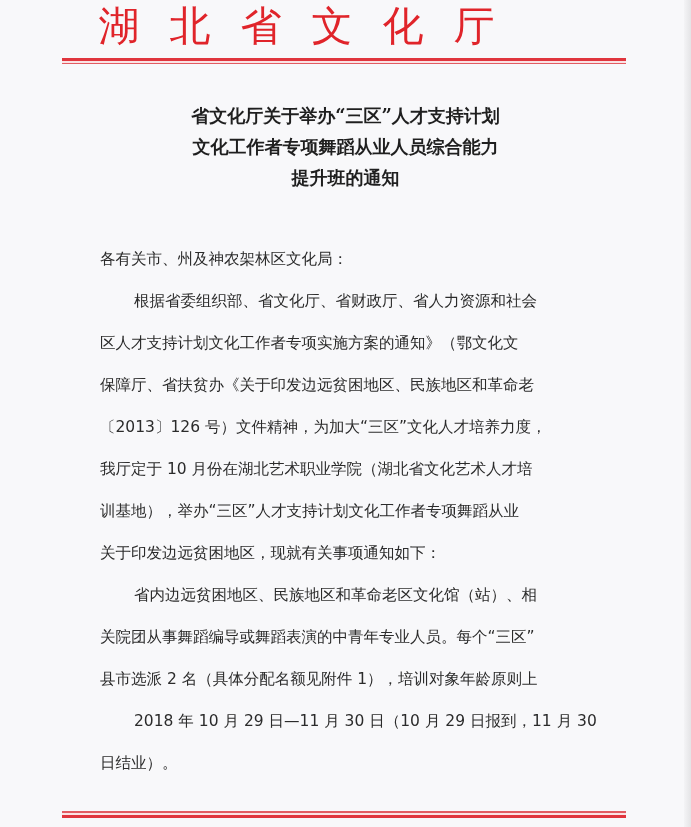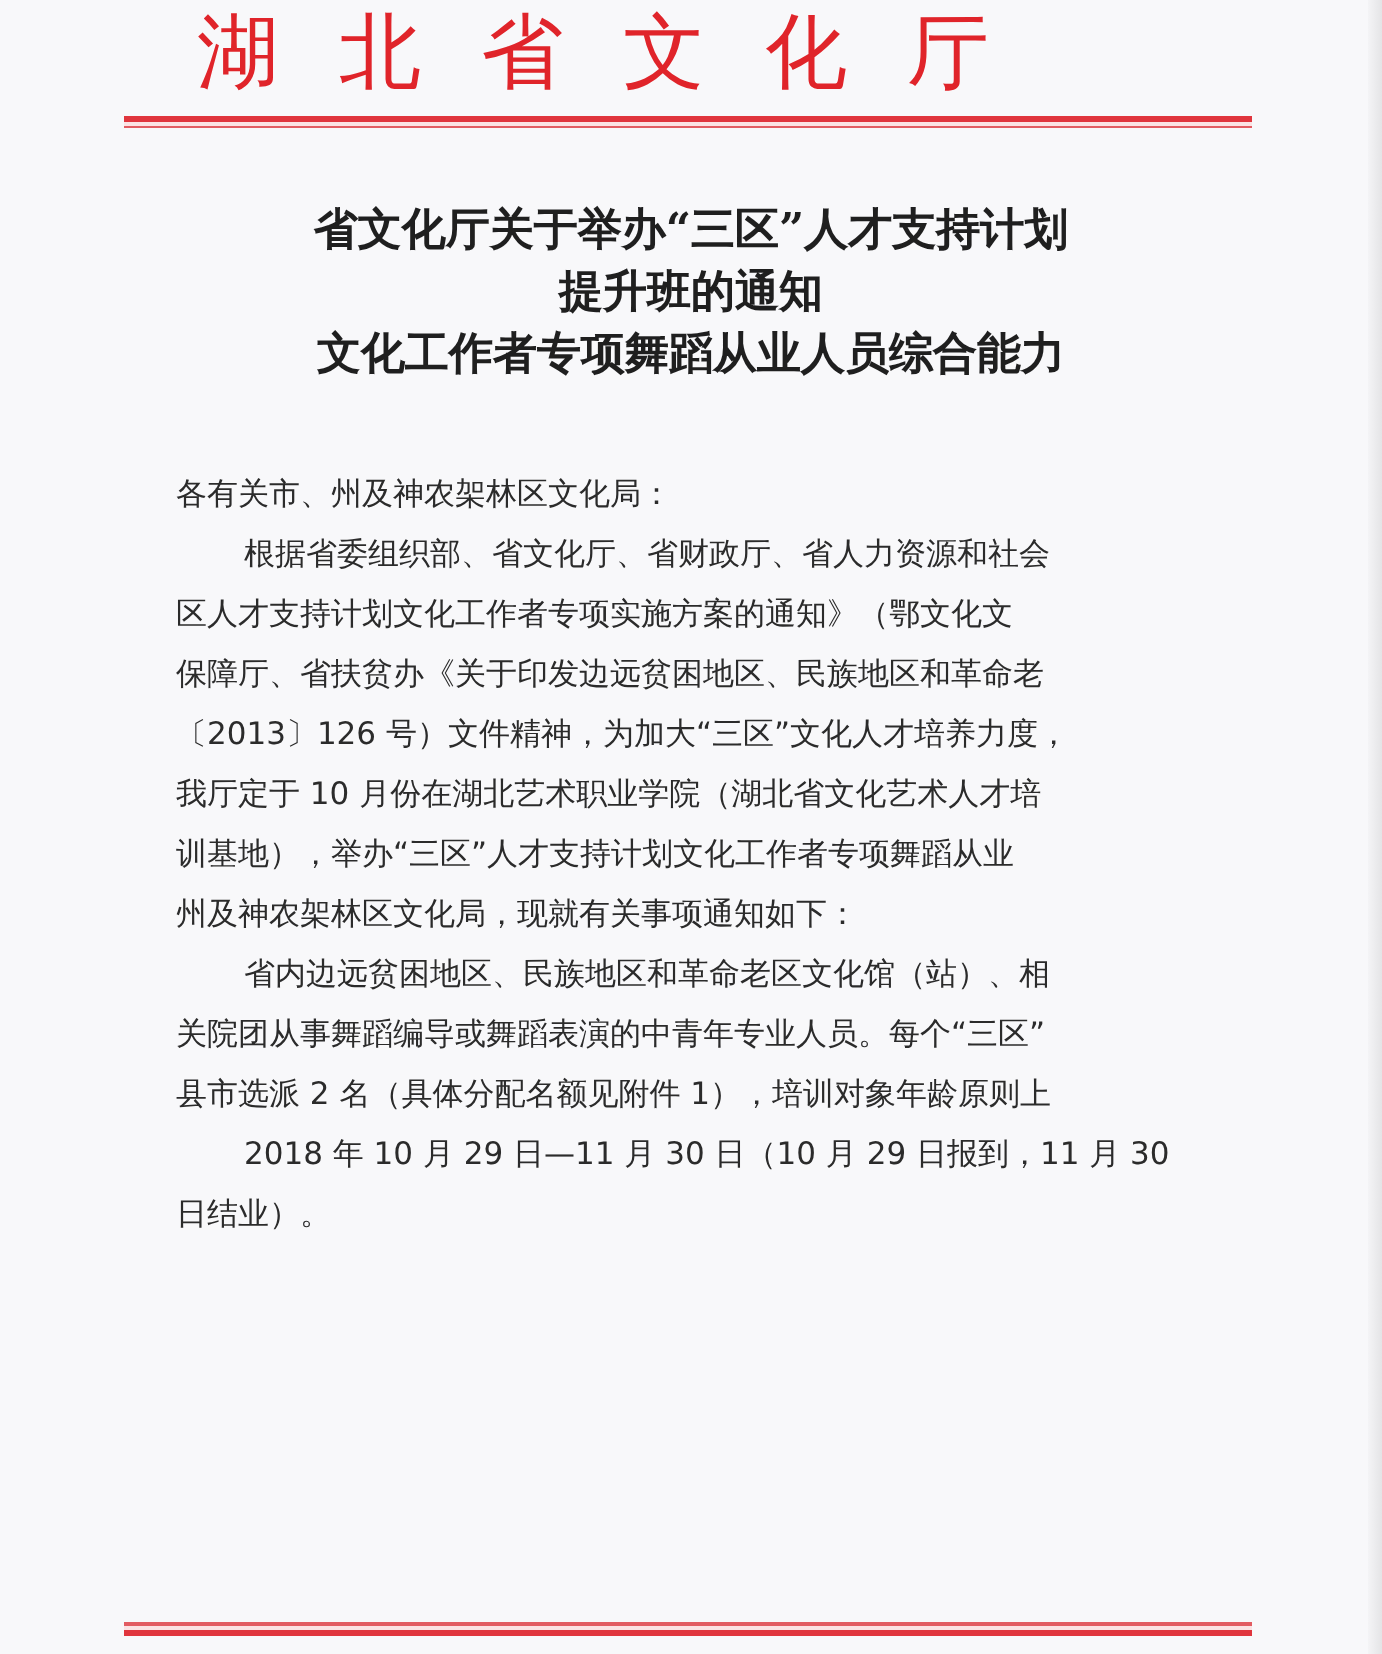--- a/index.html
+++ b/index.html
@@ -30,64 +30,64 @@
     .rule .thin { height: 1px; background: #e25c62; }
     .rule-top { top: 58px; }
     .rule-bottom { top: 811px; }
     .rule-bottom .thin2 { height: 2px; background: #e25c62; }
     .rule-bottom .thick2 { height: 3px; background: #e0353d; }
 
     .title {
       position: absolute; left: 0; top: 100px; width: 691px;
       text-align: center;
       font-family: "DejaVu Serif", "Liberation Serif", serif;
-      font-weight: bold; font-size: 22px; line-height: 31px;
+      font-weight: bold; font-size: 18px; line-height: 31px;
       color: #1f1f1f;
     }
     .title div { white-space: nowrap; }
 
     .body-text {
       position: absolute; left: 88px; top: 232px; width: 545px;
       font-size: 15.5px; line-height: 30px; color: #2b2b2b;
       font-family: "DejaVu Sans", "Liberation Sans", sans-serif;
     }
-    .body-text p { margin: 0; white-space: nowrap; }
+    .body-text p { margin: 12px; white-space: nowrap; }
     .indent { padding-left: 34px; }
     .section-head {
       padding-left: 34px; font-weight: bold;
     }
   </style>
 </head>
 <body>
 
 <div class="edge-shadow"></div>
 
 <div class="masthead">湖北省文化厅</div>
 
 <div class="rule rule-top">
   <div class="thick"></div>
     <div class="gap"></div>
     <div class="thin"></div>
 </div>
 
 <div class="title">
   <div>省文化厅关于举办“三区”人才支持计划</div>
+  <div>文化工作者专项舞蹈从业人员综合能力</div>
   <div>提升班的通知</div>
-  <div>文化工作者专项舞蹈从业人员综合能力</div>
 </div>
 
 <div class="body-text">
   <p>各有关市、州及神农架林区文化局：</p>
   <p class="indent">根据省委组织部、省文化厅、省财政厅、省人力资源和社会</p>
   <p>区人才支持计划文化工作者专项实施方案的通知》（鄂文化文</p>
   <p>保障厅、省扶贫办《关于印发边远贫困地区、民族地区和革命老</p>
   <p>〔2013〕126 号）文件精神，为加大“三区”文化人才培养力度，</p>
   <p>我厅定于 10 月份在湖北艺术职业学院（湖北省文化艺术人才培</p>
   <p>训基地），举办“三区”人才支持计划文化工作者专项舞蹈从业</p>
-  <p>州及神农架林区文化局，现就有关事项通知如下：</p>
+  <p>关于印发边远贫困地区，现就有关事项通知如下：</p>
 
   <p class="indent">省内边远贫困地区、民族地区和革命老区文化馆（站）、相</p>
   <p>关院团从事舞蹈编导或舞蹈表演的中青年专业人员。每个“三区”</p>
   <p>县市选派 2 名（具体分配名额见附件 1），培训对象年龄原则上</p>
 
   <p class="indent">2018 年 10 月 29 日—11 月 30 日（10 月 29 日报到，11 月 30</p>
   <p>日结业）。</p>
 </div>
 
 <div class="rule rule-bottom">

